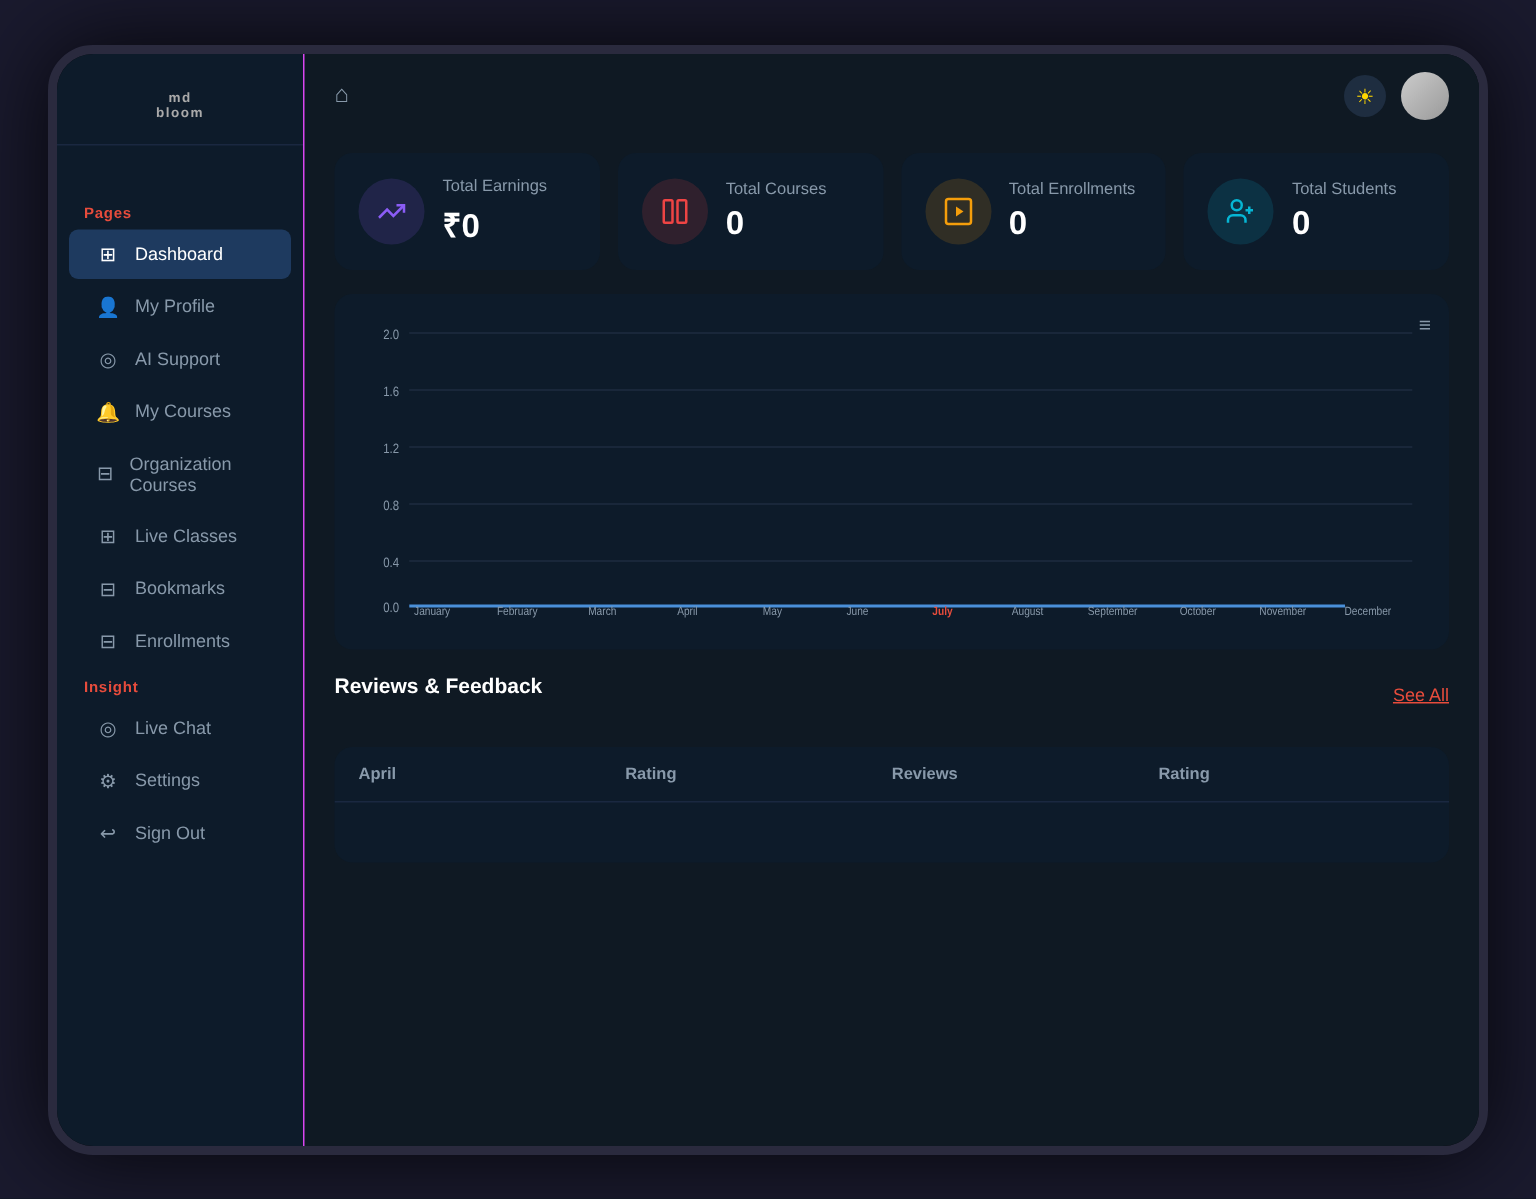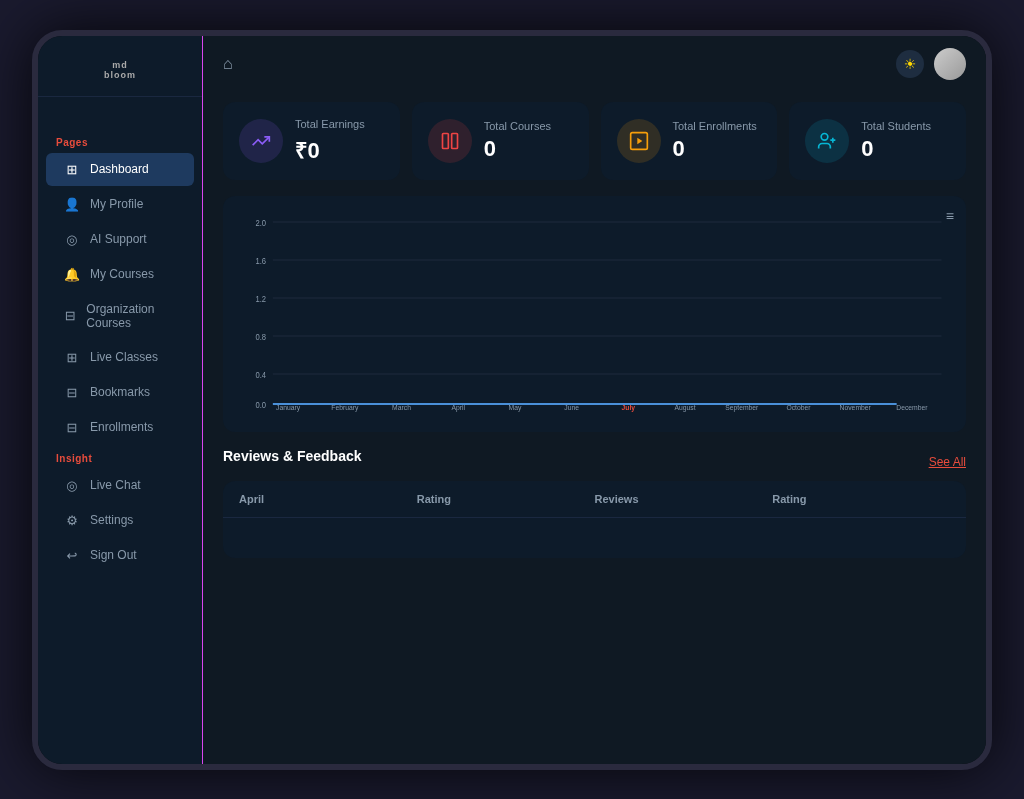--- a/index.html
+++ b/index.html
@@ -254,21 +254,21 @@
 
     
     .reviews-section {
       padding: 0 20px 16px;
     }
 
     .reviews-header {
       display: flex;
       justify-content: space-between;
       align-items: center;
-      margin-bottom: 5px;
+      margin-bottom: 21px;
       gap: 48px;
     }
 
     .see-all-link {
       color: #e74c3c;
       font-size: 12px;
       cursor: pointer;
       text-decoration: underline;
     }
 

